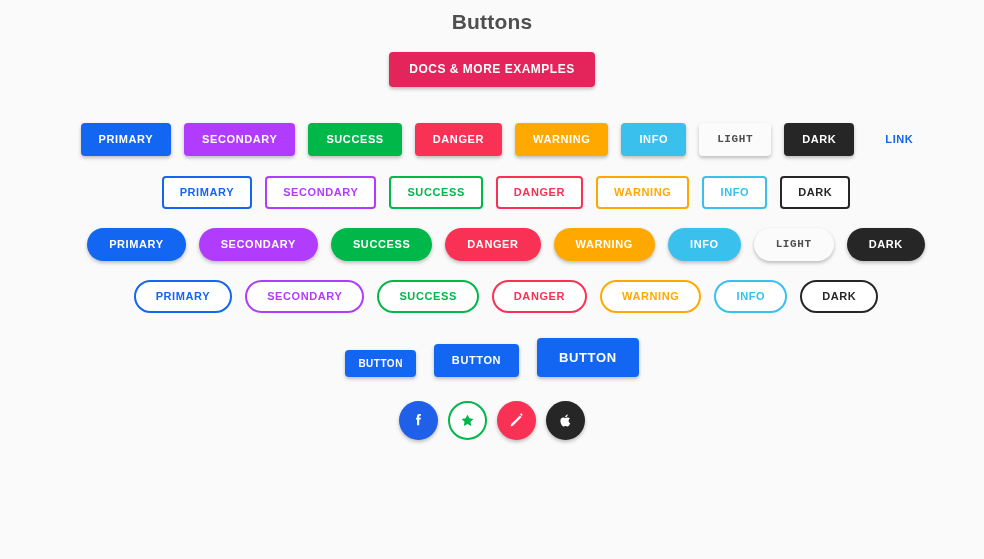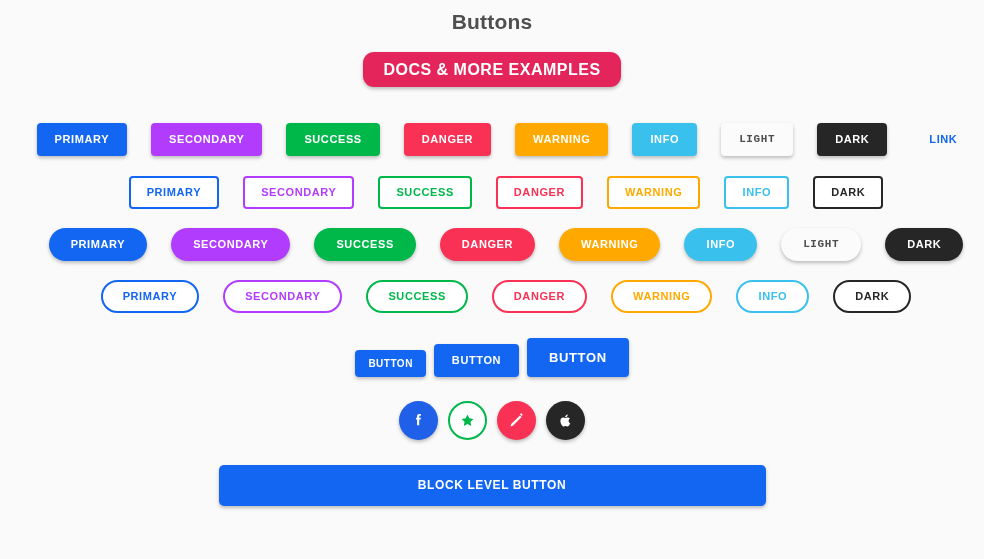--- a/index.html
+++ b/index.html
@@ -55,23 +55,22 @@
     cursor: pointer;
     color: #ffffff;
     box-shadow: 0 2px 4px rgba(0,0,0,0.16), 0 2px 3px rgba(0,0,0,0.10);
     white-space: nowrap;
     box-sizing: border-box;
   }
 
   .btn-docs {
     background: #e3255b;
     padding: 12px 20px;
-    font-size: 16px;
+    font-size: 12px;
     letter-spacing: 0.5px;
-    border-radius: 11px;
   }
 
   .c-primary   { background: #1266f1; }
   .c-secondary { background: #b23cfd; }
   .c-success   { background: #00b74a; }
   .c-danger    { background: #f93154; }
   .c-warning   { background: #ffa900; }
   .c-info      { background: #39c0ed; }
   .c-light     { background: #fbfbfb; color: #4f4f4f; font-family: Liberation Mono, monospace; }
   .c-dark      { background: #262626; }
@@ -99,35 +98,35 @@
   .o-dark      { color: #262626; border-color: #262626; }
 
   .rounded-pill { border-radius: 999px; padding-left: 22px; padding-right: 22px; }
   .btn-outline.rounded-pill { padding-left: 20px; padding-right: 20px; }
 
   
   .btn-row {
     display: flex;
     align-items: center;
     justify-content: center;
-    gap: 24px;
+    gap: 13px;
     flex-wrap: nowrap;
     margin-left: 28px;
   }
   .row-solid     { margin-top: 36px; }
   .row-outline   { margin-top: 20px; }
   .row-pill      { margin-top: 19px; }
   .row-pill-out  { margin-top: 19px; }
 
   
   .row-sizes {
     display: flex;
     align-items: flex-end;
     justify-content: center;
-    gap: 8px;
+    gap: 18px;
     margin-top: 25px;
   }
   .btn-sm { font-size: 10px; padding: 8px 13px; letter-spacing: 0.5px; }
   .btn-md { font-size: 11px; padding: 11px 18px; }
   .btn-lg { font-size: 13px; padding: 14px 22px; }
 
   
   .row-social {
     display: flex;
     align-items: center;
@@ -255,17 +254,14 @@
     <button class="btn-circle s-apple">
       <span>
         <svg width="17" height="17" viewBox="0 0 24 24" aria-hidden="true">
           <path fill="#ffffff" d="M16.4 12.6c0-2.2 1.8-3.2 1.9-3.3-1-1.5-2.6-1.7-3.2-1.7-1.4-.1-2.7.8-3.3.8-.7 0-1.7-.8-2.8-.8-1.5 0-2.8.8-3.5 2.1-1.5 2.6-.4 6.5 1.1 8.6.7 1 1.6 2.2 2.7 2.2 1.1 0 1.5-.7 2.8-.7 1.3 0 1.6.7 2.8.7 1.2 0 1.9-1 2.6-2.1.8-1.2 1.2-2.4 1.2-2.4s-2.3-.9-2.3-3.4zM14.2 6.2c.6-.7 1-1.7.9-2.7-.9 0-2 .6-2.6 1.3-.6.6-1.1 1.7-.9 2.6 1 .1 2-.5 2.6-1.2z"></path>
         </svg>
       </span>
     </button>
 
   </div>
 
-  <div class="row-block">
-    <button class="btn btn-block c-primary">Block level button</button>
-  </div>
 
 </div>
 
 </body></html>

